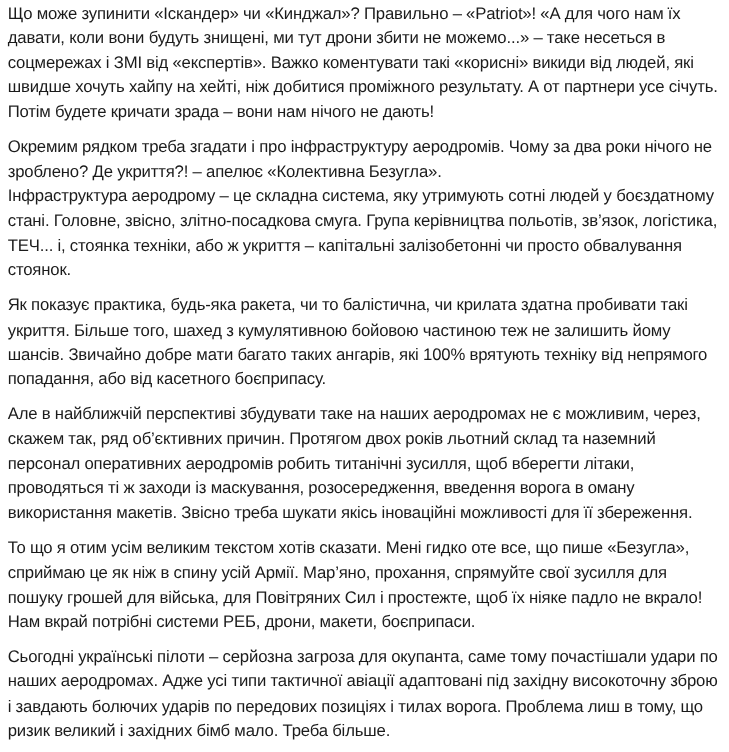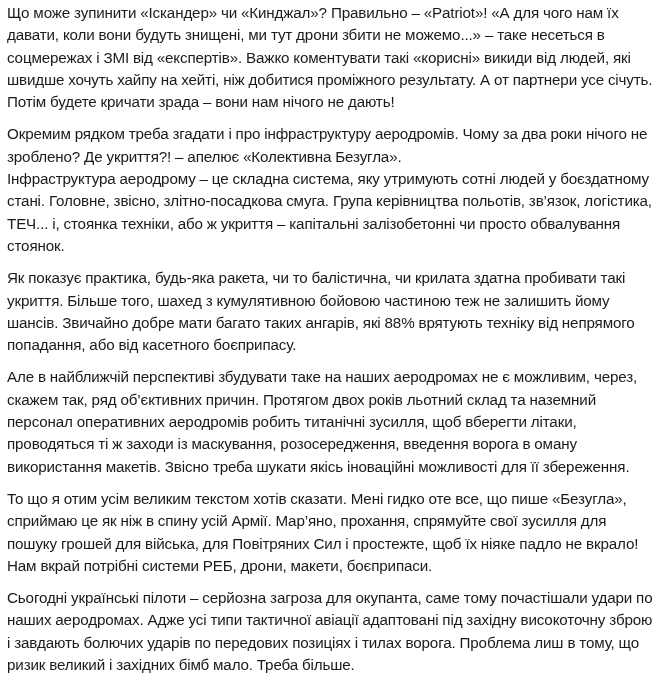--- a/index.html
+++ b/index.html
@@ -39,21 +39,21 @@
 </style>
 </head>
 <body>
 
 <div id="post">
 
   <p class="para">Що може зупинити «Іскандер» чи «Кинджал»? Правильно – «Patriot»! «А для чого нам їх давати, коли вони будуть знищені, ми тут дрони збити не можемо...» – таке несеться в соцмережах і ЗМІ від «експертів». Важко коментувати такі «корисні» викиди від людей, які швидше хочуть хайпу на хейті, ніж добитися проміжного результату. А от партнери усе січуть. Потім будете кричати зрада – вони нам нічого не дають!</p>
 
   <p class="para"><span>Окремим рядком треба згадати і про інфраструктуру аеродромів. Чому за два роки нічого не зроблено? Де укриття?! – апелює «Колективна Безугла».</span><br><span>Інфраструктура аеродрому – це складна система, яку утримують сотні людей у боєздатному стані. Головне, звісно, злітно-посадкова смуга. Група керівництва польотів, зв’язок, логістика, ТЕЧ... і, стоянка техніки, або ж укриття – капітальні залізобетонні чи просто обвалування стоянок.</span></p>
 
-  <p class="para">Як показує практика, будь-яка ракета, чи то балістична, чи крилата здатна пробивати такі укриття. Більше того, шахед з кумулятивною бойовою частиною теж не залишить йому шансів. Звичайно добре мати багато таких ангарів, які 88% врятують техніку від непрямого попадання, або від касетного боєприпасу.</p>
+  <p class="para">Як показує практика, будь-яка ракета, чи то балістична, чи крилата здатна пробивати такі укриття. Більше того, шахед з кумулятивною бойовою частиною теж не залишить йому шансів. Звичайно добре мати багато таких ангарів, які 100% врятують техніку від непрямого попадання, або від касетного боєприпасу.</p>
 
   <p class="para">Але в найближчій перспективі збудувати таке на наших аеродромах не є можливим, через, скажем так, ряд об’єктивних причин. Протягом двох років льотний склад та наземний персонал оперативних аеродромів робить титанічні зусилля, щоб вберегти літаки, проводяться ті ж заходи із маскування, розосередження, введення ворога в оману використання макетів. Звісно треба шукати якісь іноваційні можливості для її збереження.</p>
 
   <p class="para">То що я отим усім великим текстом хотів сказати. Мені гидко оте все, що пише «Безугла», сприймаю це як ніж в спину усій Армії. Мар’яно, прохання, спрямуйте свої зусилля для пошуку грошей для війська, для Повітряних Сил і простежте, щоб їх нiяке падло не вкрало! Нам вкрай потрібні системи РЕБ, дрони, макети, боєприпаси.</p>
 
   <p class="para">Сьогодні українські пілоти – серйозна загроза для окупанта, саме тому почастішали удари по наших аеродромах. Адже усі типи тактичної авіації адаптовані під західну високоточну зброю і завдають болючих ударів по передових позиціях і тилах ворога. Проблема лиш в тому, що ризик великий і західних бімб мало. Треба більше.</p>
 
 </div>
 
 </body></html>

